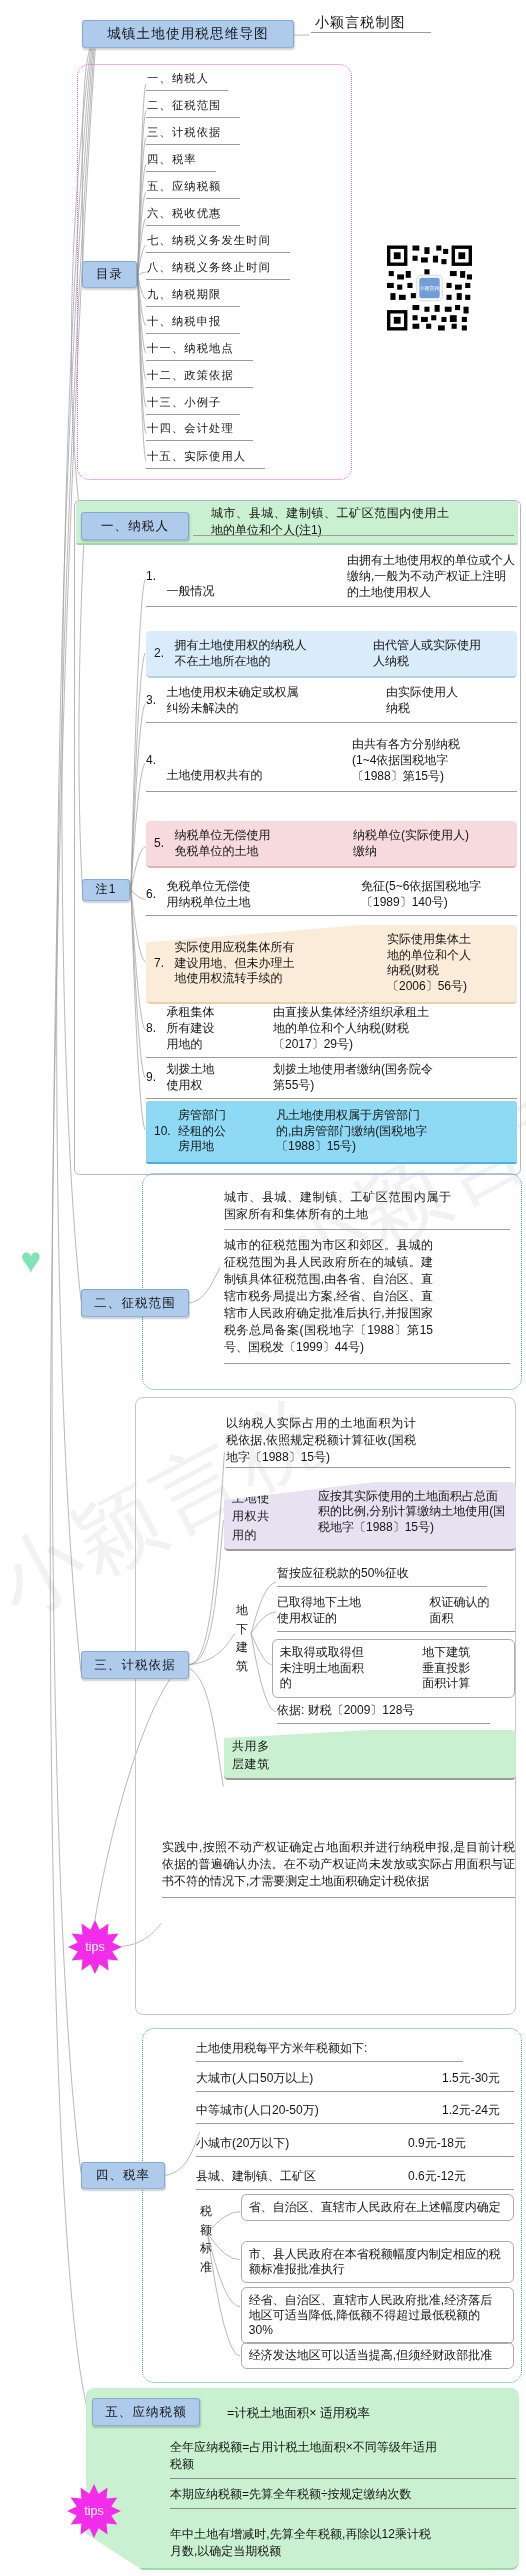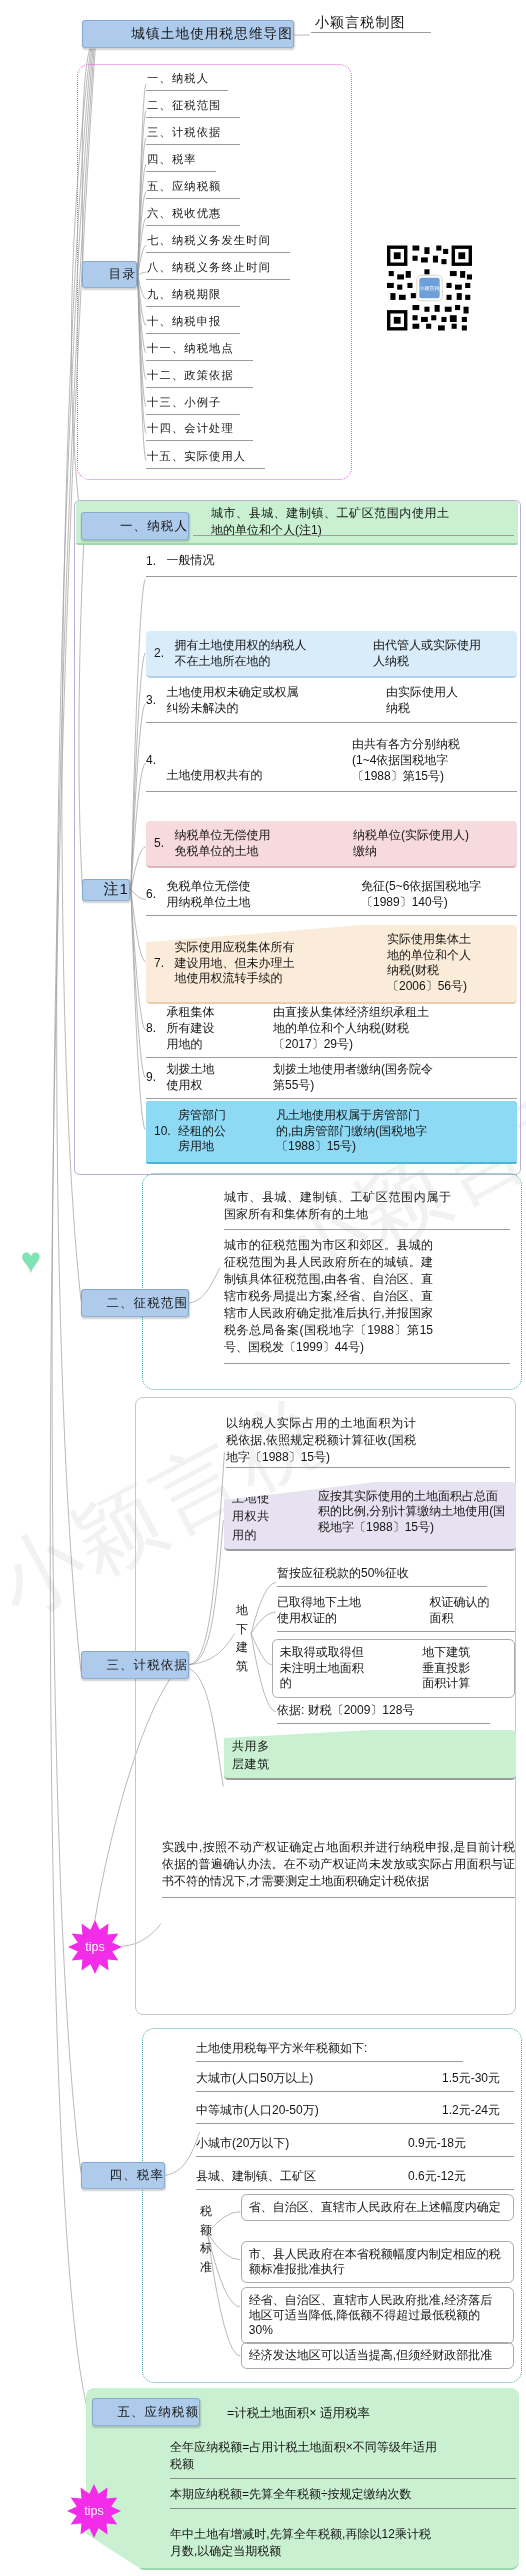--- a/index.html
+++ b/index.html
@@ -4,21 +4,21 @@
 <style>
   *{box-sizing:border-box;margin:0;padding:0}
   html,body{width:526px;height:2576px;background:#fff;position:relative;overflow:hidden;
     font-family:"Liberation Sans",sans-serif;color:#151515}
   .abs{position:absolute}
   svg.connectors{position:absolute;left:0;top:0;z-index:0}
   .wm{position:absolute;z-index:0;font-size:85px;letter-spacing:3.4px;color:rgba(110,110,110,.09);
     transform:rotate(-28deg);pointer-events:none;white-space:nowrap}
   .node{position:absolute;z-index:2}
   .bluebox{background:#aecbeb;border:0.6px solid #87a9cf;border-bottom:1.7px solid #8fb1d8;border-radius:3.4px;
-    display:flex;align-items:center;justify-content:flex-end;font-size:12.5px;letter-spacing:1.1px;
+    display:flex;align-items:center;justify-content:center;font-size:12.5px;letter-spacing:1.1px;
     box-shadow:0.6px 1.1px 1.7px rgba(0,0,0,.18)}
   .cloud{position:absolute;z-index:1;border:1.7px dotted #ee5cd8;border-radius:12.5px}
   .cloud.teal{border-color:#3fa9a5}
   .toc-row{position:absolute;z-index:2;left:146px;font-size:11.3px;letter-spacing:1.1px;
     padding:0 19px 4px 1.1px;border-bottom:1.1px solid #9c9c9c;white-space:nowrap}
   .sec1wrap{position:absolute;z-index:1;border:0.9px solid #b9aed6;border-radius:5.7px;background:transparent}
   .greenbox{background:#c9f0d0;border-bottom:2.3px solid #9ed8ab;border-radius:2.3px}
   .item{position:absolute;z-index:2;left:146px;width:371px;display:flex;align-items:center;
     font-size:12px;line-height:1.32}
   .item .no{flex:none;width:20.4px}
@@ -204,27 +204,28 @@
 <div class="toc-row" style="top:421px">十四、会计处理</div>
 <div class="toc-row" style="top:449px">十五、实际使用人</div>
 
 <div class="sec1wrap" style="left:74px;top:500px;width:447px;height:675px"></div>
 <div class="node greenbox" style="left:76px;top:501px;width:442px;height:44px"></div>
 <div class="para" style="left:211px;top:505px;width:238px;z-index:3">城市、县城、建制镇、工矿区范围内使用土地的单位和个人(注1)</div>
 <div class="abs" style="left:193px;top:501px;width:321px;height:35px;border-bottom:1.1px solid #9c9c9c;z-index:3"></div>
 <div class="node bluebox" style="left:81px;top:512px;width:108px;height:28px;z-index:4">
   <span>一、纳税人</span>
 </div>
-<div class="node bluebox" style="left:82px;top:879px;width:48px;height:21.6px;font-size:15px">
+<div class="node bluebox" style="left:82px;top:879px;width:48px;height:21.6px;font-size:12px">
   <span>注1</span>
 </div>
 
 <div class="item plain" style="top:553px;padding-bottom:5.7px">
   <span class="no">1.</span>
   <span class="l" style="width:85px;align-self:flex-end;padding-bottom:1.1px">一般情况</span>
+  <span class="r" style="width:170px">由拥有土地使用权的单位或个人缴纳,一般为不动产权证上注明的土地使用权人</span>
 </div>
 <div class="item cbox box-blue2" style="top:631px">
   <span class="no">2.</span>
   <span class="l" style="width:139px">拥有土地使用权的纳税人不在土地所在地的</span>
   <span class="r" style="width:113px;margin-right:23px">由代管人或实际使用人纳税</span>
 </div>
 <div class="item plain" style="top:685px;padding-bottom:5.7px">
   <span class="no">3.</span>
   <span class="l" style="width:139px">土地使用权未确定或权属纠纷未解决的</span>
   <span class="r" style="width:77px;margin-right:54px">由实际使用人纳税</span>

